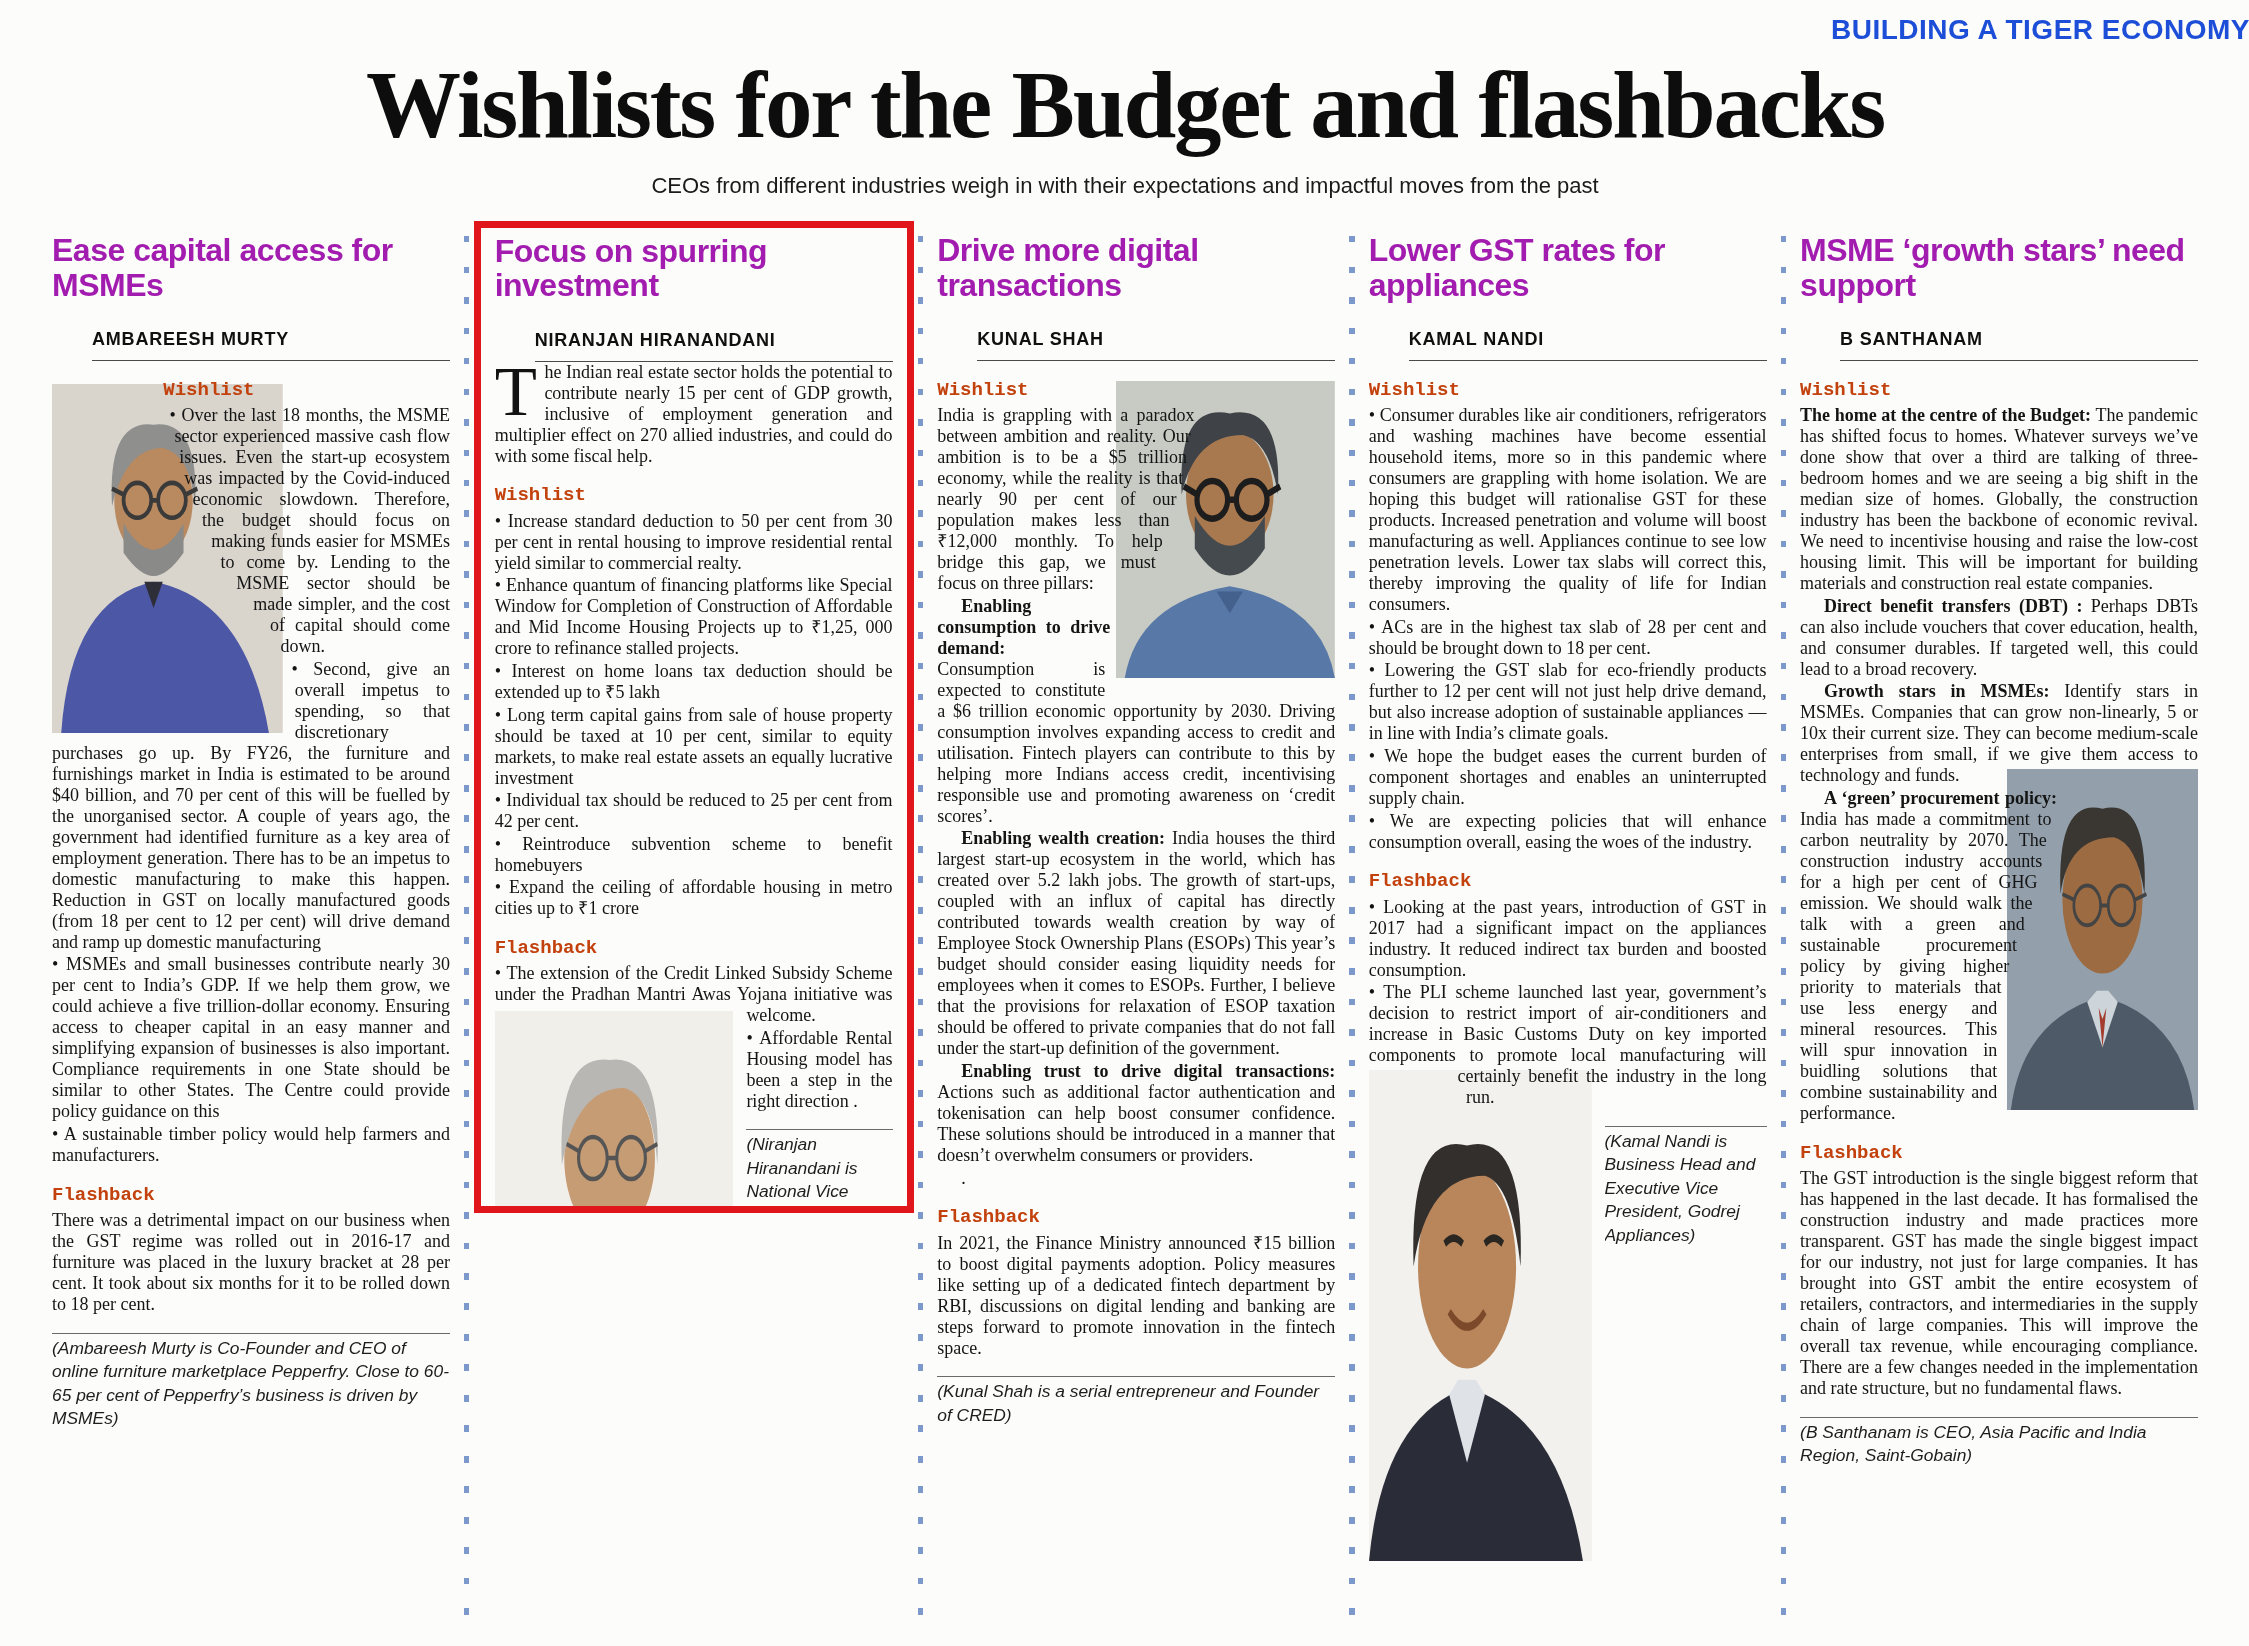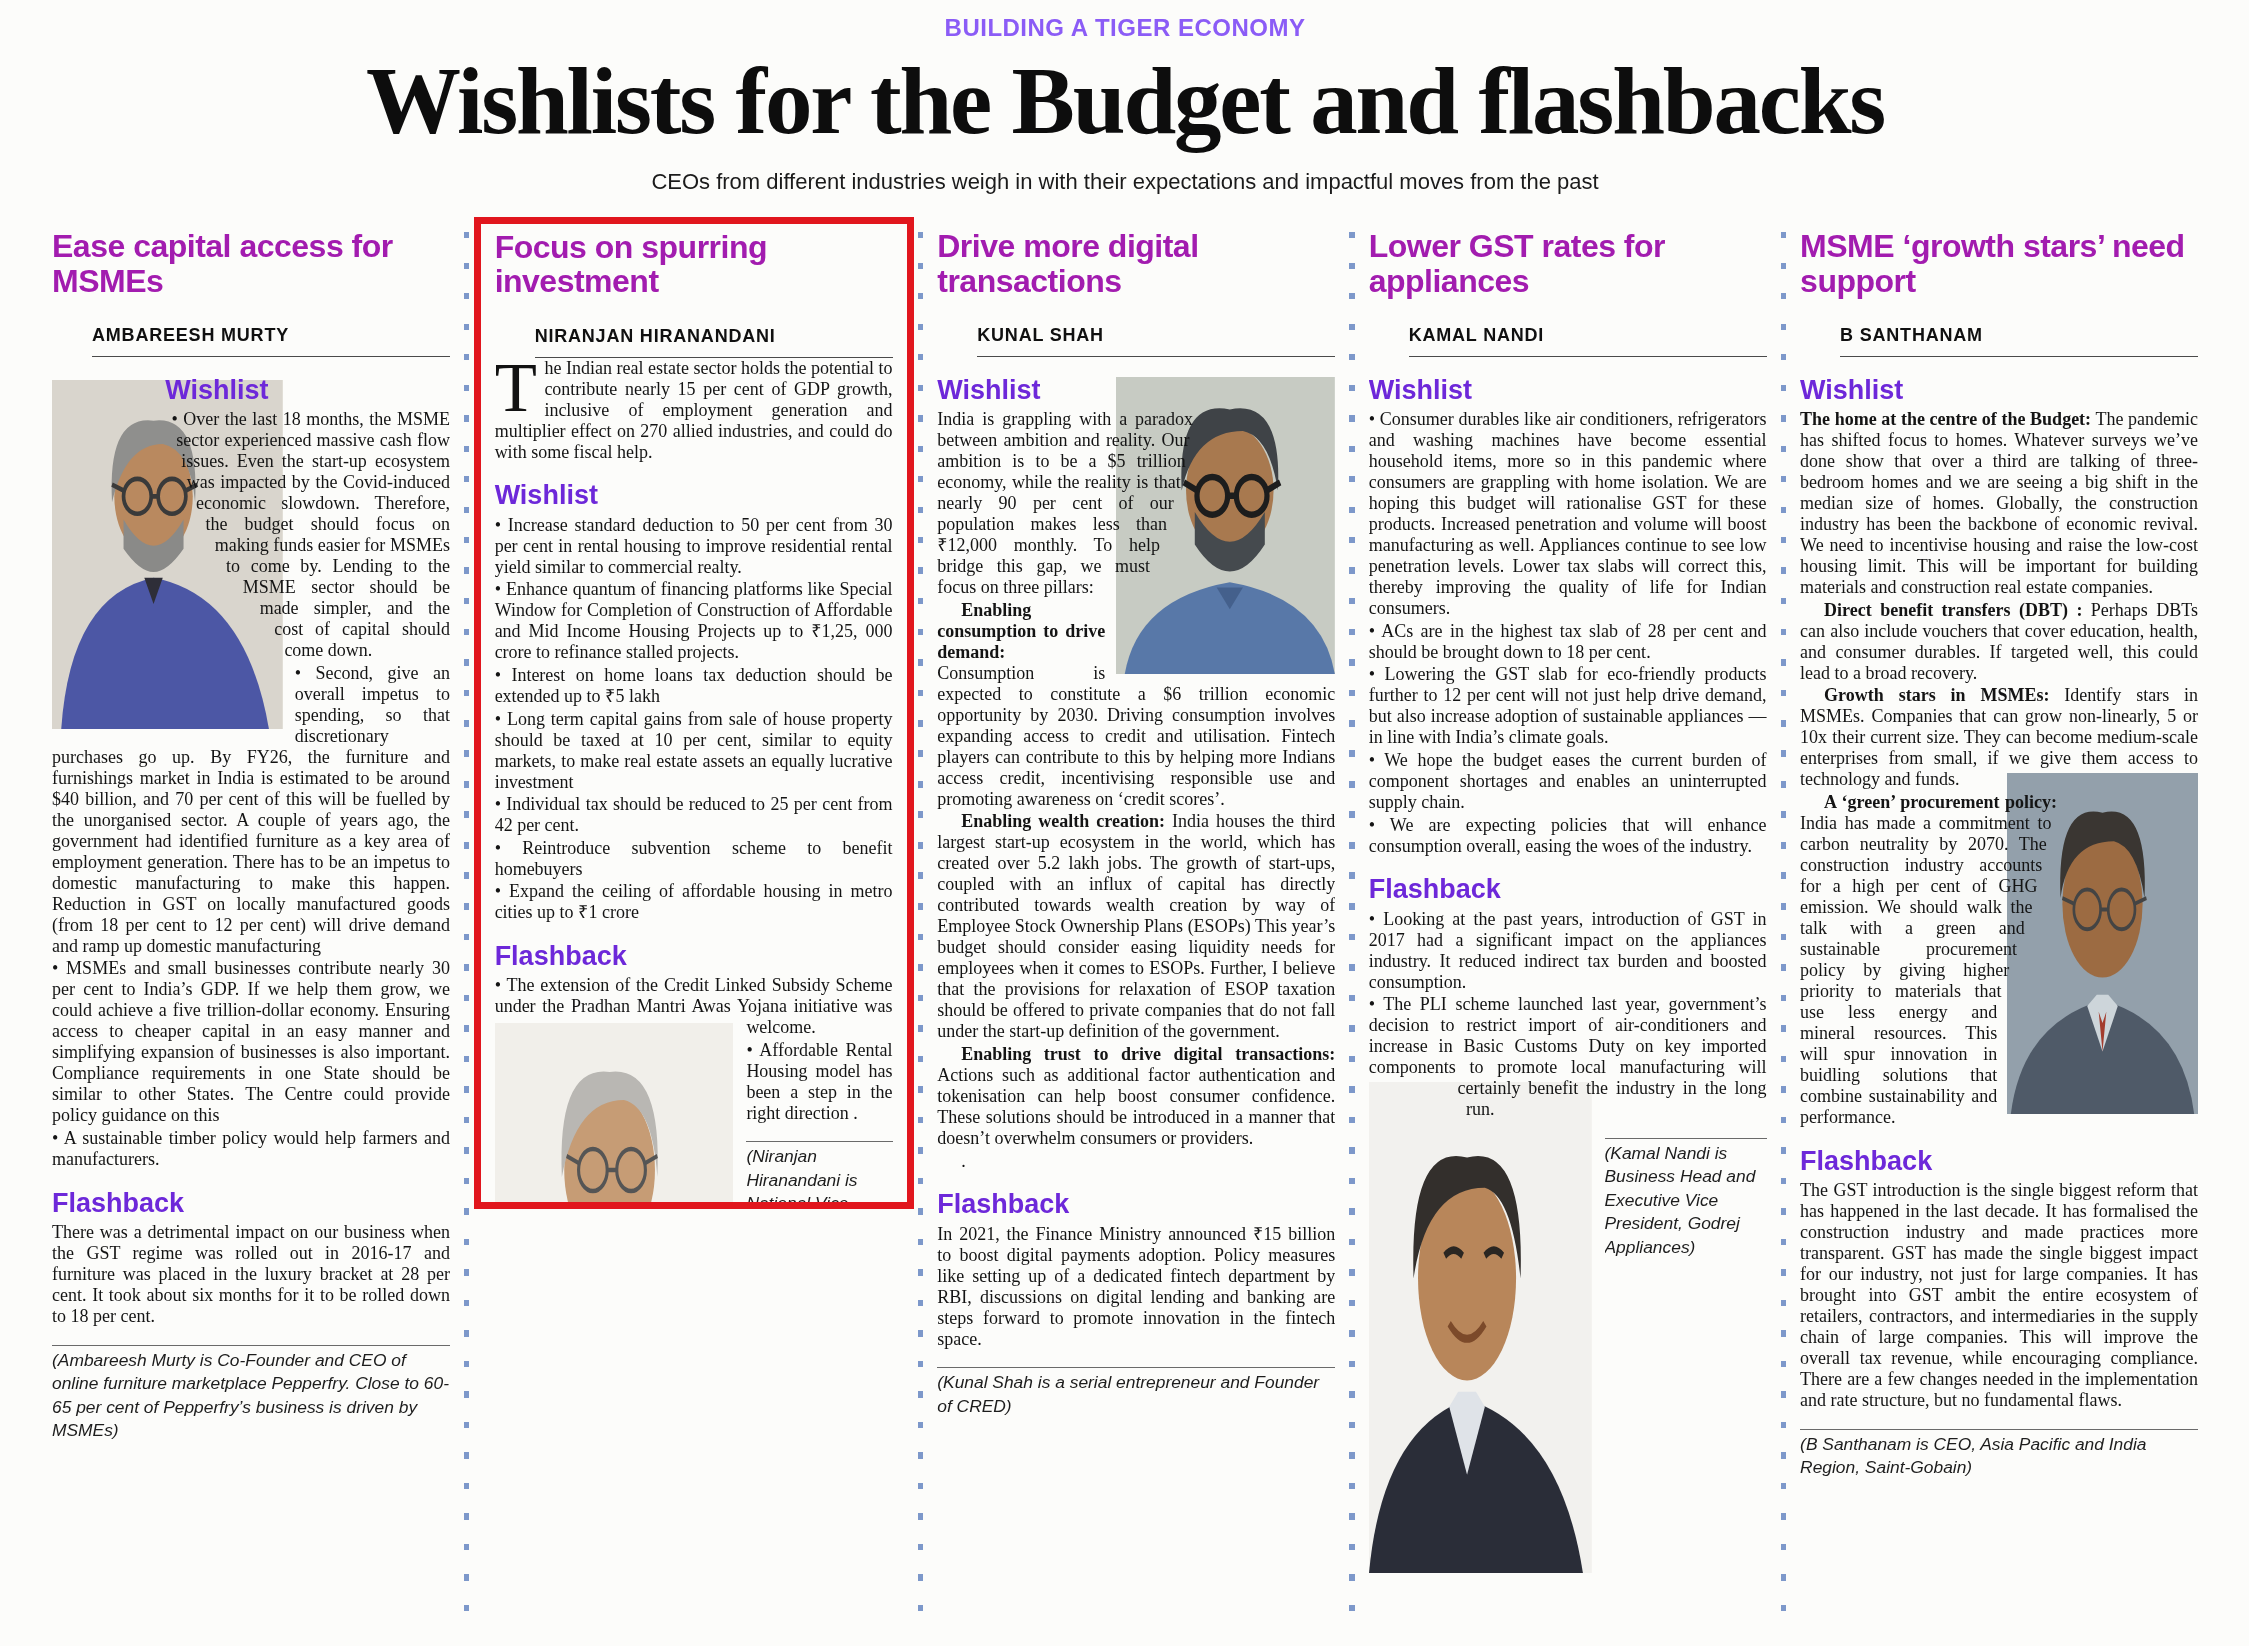--- a/index.html
+++ b/index.html
@@ -6,21 +6,21 @@
   html,body { margin:0; padding:0; }
   body {
     width:2250px; height:1647px; overflow:hidden;
     background:#fcfcfa; color:#141414;
     font-family:"Liberation Serif", serif;
   }
   
   .header { text-align:center; padding-top:16.4px; }
   .kicker {
     font-family:"Liberation Sans", sans-serif; font-weight:700;
-    font-size:24px; line-height:1; color:#8b5cf6; letter-spacing:0.5px;
+    font-size:28px; line-height:1; color:#1d4ed8; letter-spacing:0.5px;text-align:right;
   }
   .title {
     font-family:"Liberation Serif", serif; font-weight:700;
     font-size:95px; line-height:1.02; color:#0d0d0d; letter-spacing:-2.2px;
     margin:13px 22px 0;
   }
   .subtitle {
     font-family:"Liberation Sans", sans-serif; font-size:22px; line-height:1.2;
     color:#1b1b1b; margin-top:18.5px;
   }
@@ -39,22 +39,22 @@
     font-family:"Liberation Sans", sans-serif; font-weight:700;
     font-size:32px; line-height:1.08; color:#a21caf; letter-spacing:-0.5px;
     min-height:72px; margin:0;
   }
   .byline {
     font-family:"Liberation Sans", sans-serif; font-weight:700;
     font-size:18px; line-height:1; letter-spacing:0.8px; color:#101010;
     margin-top:25px; padding-bottom:12px; border-bottom:1.6px solid #4a4a4a;margin-left:40px;
   }
   .slabel {
-    font-family:Liberation Sans, sans-serif; font-weight:700;
-    font-size:27px; line-height:1; color:#6d28d9; margin:19.6px 0 5.5px;
+    font-family:Liberation Mono, monospace; font-weight:700;
+    font-size:19px; line-height:1; color:#c2410c; margin:19.6px 0 5.5px;
   }
   p.b { font-size:18px; line-height:21px; text-align:justify; margin:0; }
   p.b + p.b { margin-top:1.6px; }
   .indent { text-indent:24px; }
   .intro { margin-top:21px; }
   .dropcap::first-letter {
     float:left; font-size:69px; line-height:52px; padding:4.4px 7.6px 0 0;
     font-weight:400; color:#121212;
   }
   .credit {

